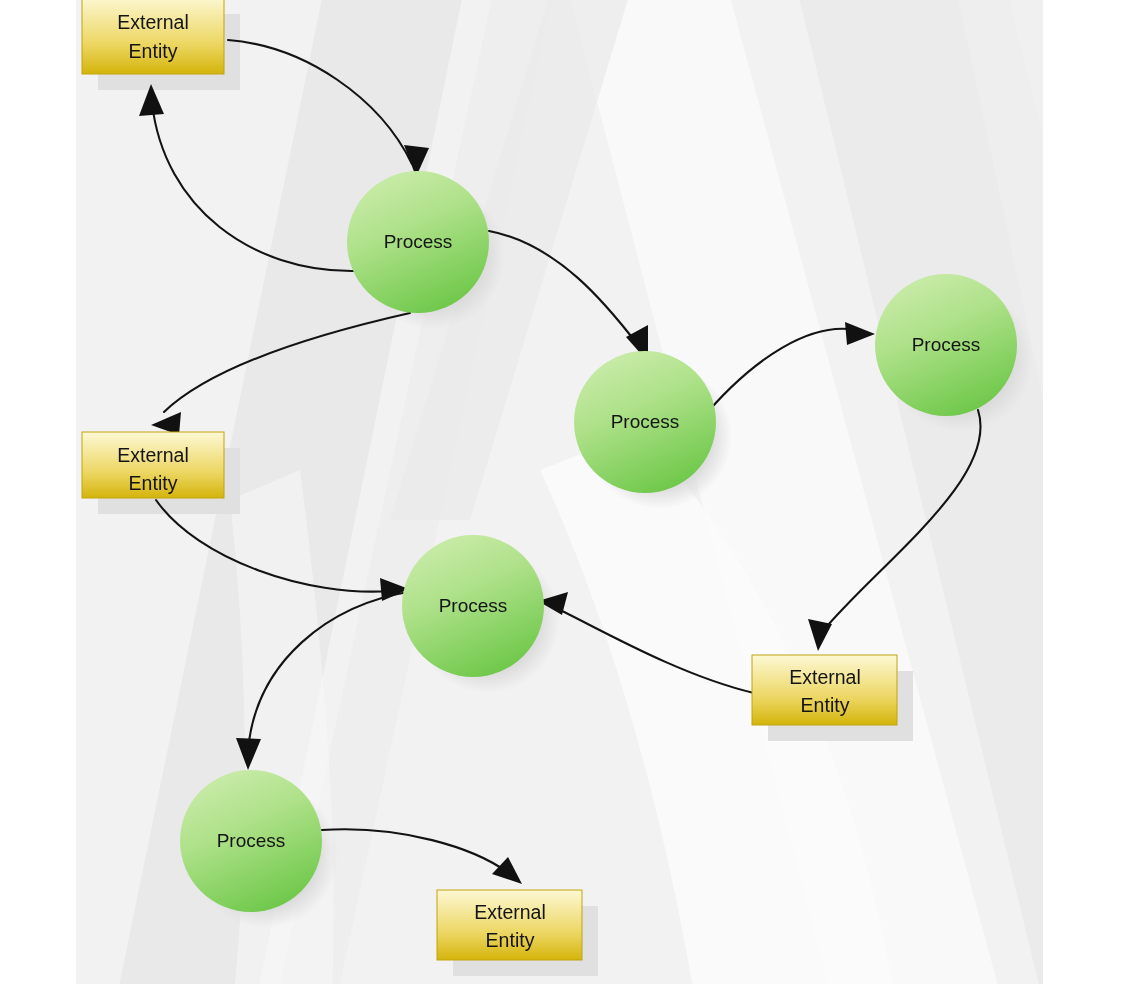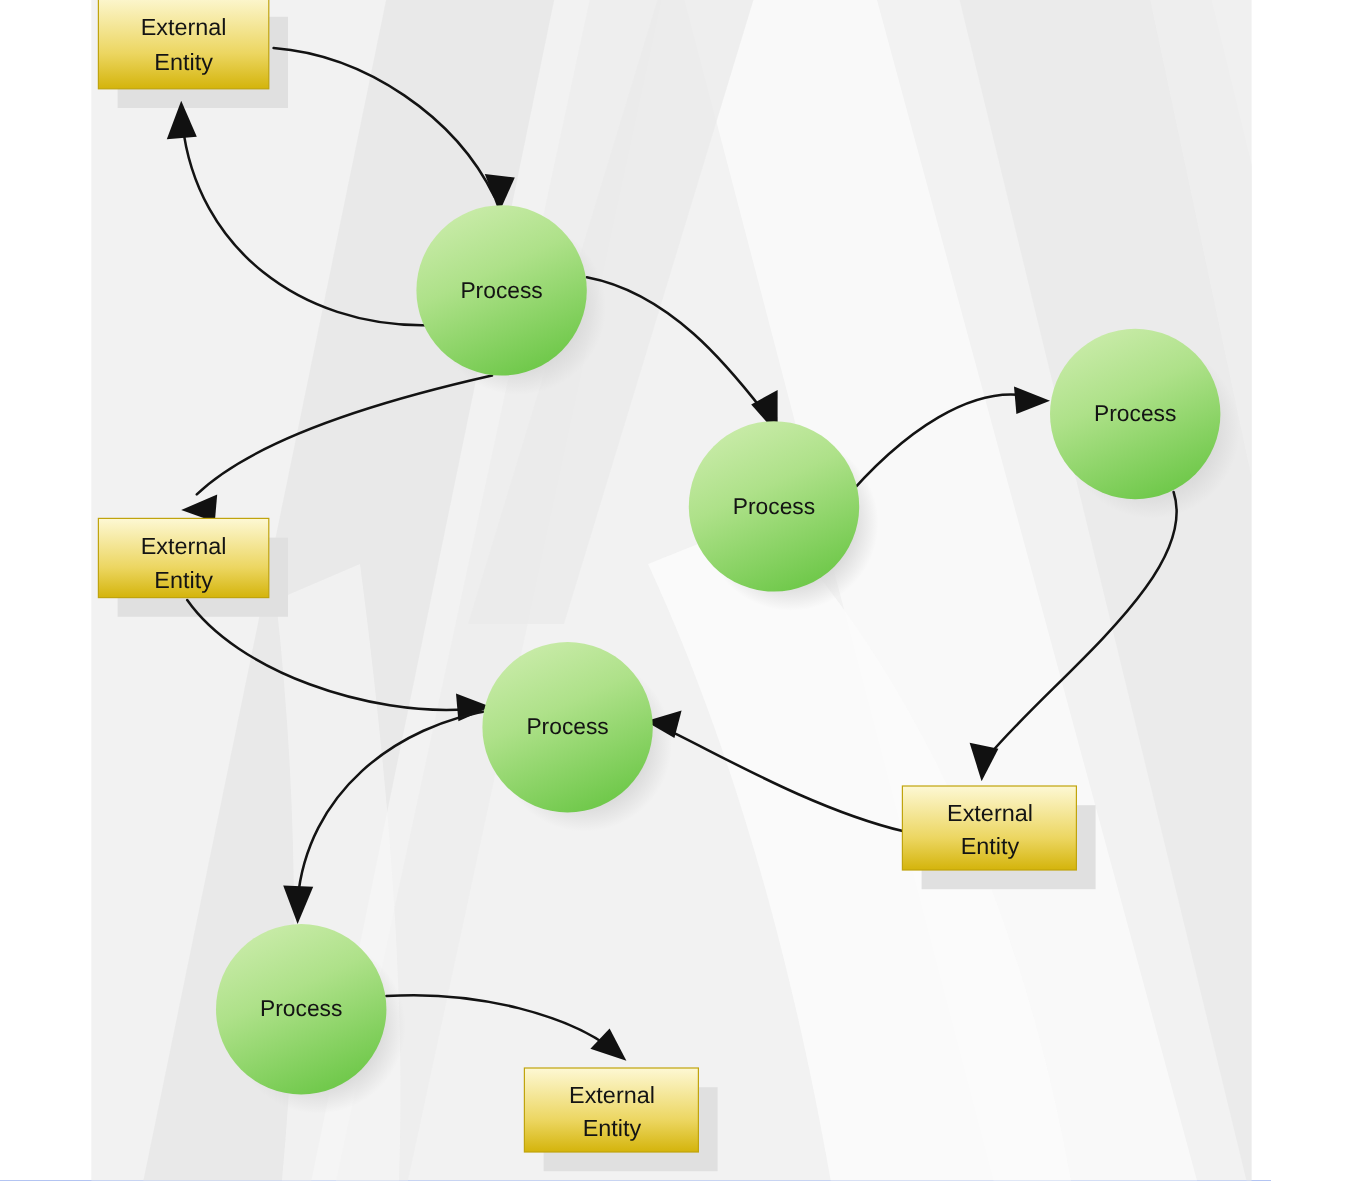--- a/index.html
+++ b/index.html
@@ -9,21 +9,21 @@
     background: #ffffff;
   }
   body {
     font-family: "Liberation Sans", sans-serif;
   }
   #canvas {
     position: relative;
     width: 1122px;
     height: 984px;
     overflow: hidden;
-    background: #1d4ed8;
+    background: #86efac;
   }
   #diagram-svg {
     position: absolute;
     left: 0;
     top: 0;
     width: 1122px;
     height: 984px;
     display: block;
   }
   .node-label {

